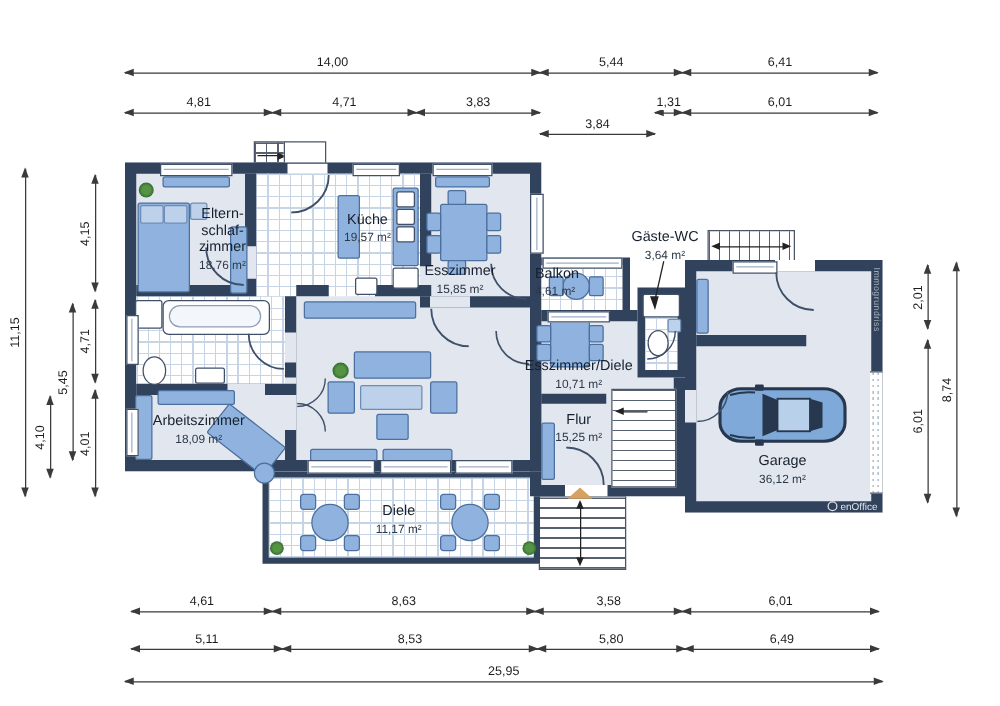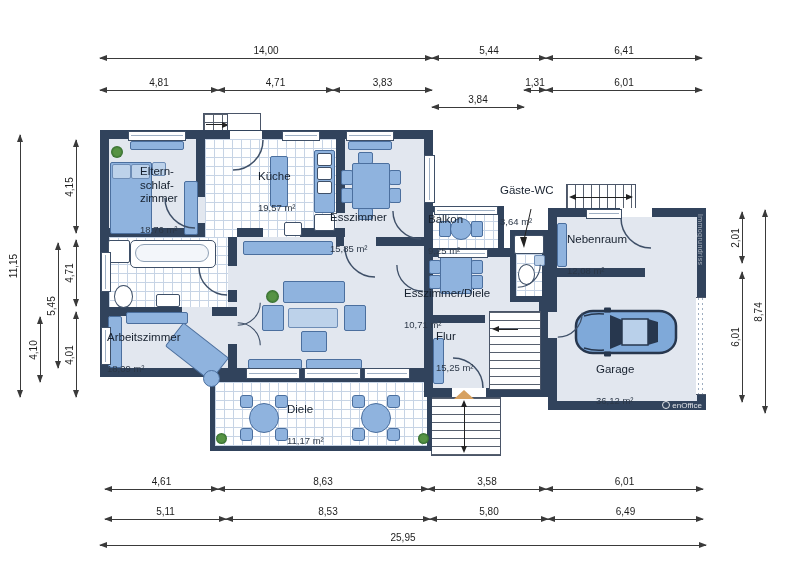--- a/index.html
+++ b/index.html
@@ -28,22 +28,22 @@
   .lines-h{background-image:repeating-linear-gradient(180deg,#57606e 0 1px,transparent 1px 8px);}
   .lines-v{background-image:repeating-linear-gradient(90deg,#57606e 0 1px,transparent 1px 8px);}
   .gridp{background-image:repeating-linear-gradient(180deg,#57606e 0 1px,transparent 1px 8px),
                           repeating-linear-gradient(90deg,#57606e 0 1px,transparent 1px 9px);}
   .gdoor{position:absolute;background:#fff;border-top:1px solid #4a5568;border-bottom:1px solid #4a5568;
     background-image:repeating-linear-gradient(180deg,#9eadc0 0 2px,transparent 2px 5px),
                      repeating-linear-gradient(180deg,#9eadc0 0 2px,transparent 2px 5px);
     background-size:1px 100%,1px 100%;background-position:2px 0,6px 0;background-repeat:no-repeat;}
   .plant{position:absolute;background:radial-gradient(circle,#569344 0 40%,#2e662b 75%);border-radius:50%;}
   .tri{position:absolute;width:0;height:0;border-left:10px solid transparent;border-right:10px solid transparent;border-bottom:9px solid #d7a160;}
-  .lbl{position:absolute;text-align:left;color:#16202e;font-size:11.5px;line-height:1.18;}
-  .lbl .ar{font-size:9.5px;color:#2c3848;margin-top:18px;}
+  .lbl{position:absolute;text-align:center;color:#16202e;font-size:11.5px;line-height:1.18;}
+  .lbl .ar{font-size:9.5px;color:#2c3848;margin-top:1px;}
   .dimh{position:absolute;height:0;border-top:1px solid var(--dim);}
   .dimh::before{content:"";position:absolute;left:-1px;top:-4px;width:0;height:0;
     border-top:3.5px solid transparent;border-bottom:3.5px solid transparent;border-right:8px solid var(--dim);}
   .dimh::after{content:"";position:absolute;right:-1px;top:-4px;width:0;height:0;
     border-top:3.5px solid transparent;border-bottom:3.5px solid transparent;border-left:8px solid var(--dim);}
   .dimv{position:absolute;width:0;border-left:1px solid var(--dim);}
   .dimv::before{content:"";position:absolute;top:-1px;left:-4px;width:0;height:0;
     border-left:3.5px solid transparent;border-right:3.5px solid transparent;border-bottom:8px solid var(--dim);}
   .dimv::after{content:"";position:absolute;bottom:-1px;left:-4px;width:0;height:0;
     border-left:3.5px solid transparent;border-right:3.5px solid transparent;border-top:8px solid var(--dim);}
@@ -378,36 +378,32 @@
   <div class="lbl" style="left:258px;top:170px;width:72px">
     <div>Küche</div>
     <div class="ar">19,57 m²</div>
   </div>
   <div class="lbl" style="left:330px;top:211px;width:76px">
     <div>Esszimmer</div>
     <div class="ar">15,85 m²</div>
   </div>
   <div class="lbl" style="left:424px;top:213px;width:50px;text-align:left;padding-left:4px">
     <div>Balkon</div>
-    <div class="ar">9,25 m²</div>
+    <div class="ar">4,61 m²</div>
   </div>
   <div class="lbl" style="left:500px;top:184px;width:64px">
     <div>Gäste-WC</div>
     <div class="ar">3,64 m²</div>
   </div>
   <div class="abs" style="left:516px;top:208px;width:22px;height:44px">
     <svg viewBox="0 0 22 44">
         <path d="M15,1 L8,32" stroke="#222" stroke-width="1" fill="none"></path>
         <path d="M4,29 L8,40 L11,29 Z" fill="#222"></path>
       </svg>
   </div>
-  <div class="lbl" style="left:567px;top:233px;width:82px">
-    <div>Nebenraum</div>
-    <div class="ar">12,08 m²</div>
-  </div>
   <div class="lbl" style="left:404px;top:287px;width:118px">
     <div>Esszimmer/Diele</div>
     <div class="ar">10,71 m²</div>
   </div>
   <div class="lbl" style="left:107px;top:331px;width:104px">
     <div>Arbeitszimmer</div>
     <div class="ar">18,09 m²</div>
   </div>
   <div class="lbl" style="left:436px;top:330px;width:54px">
     <div>Flur</div>

